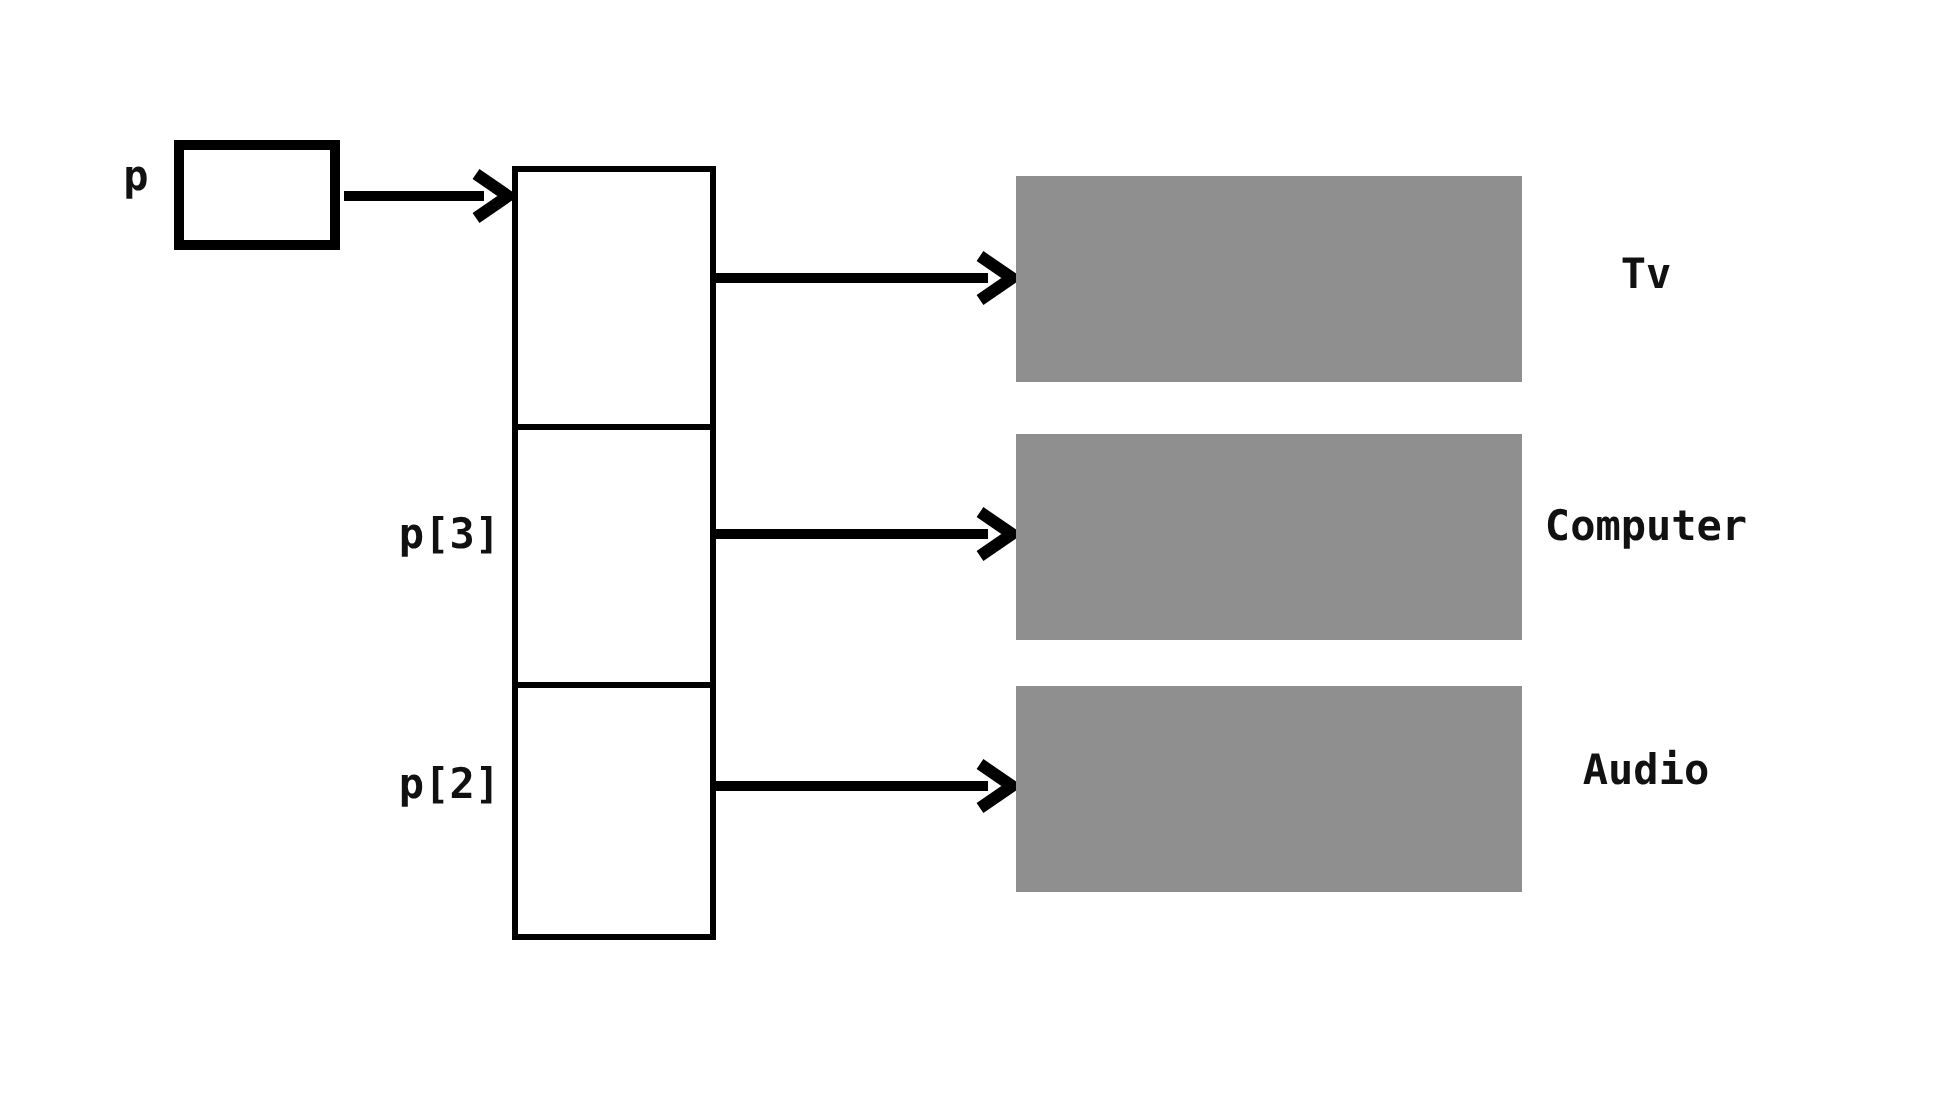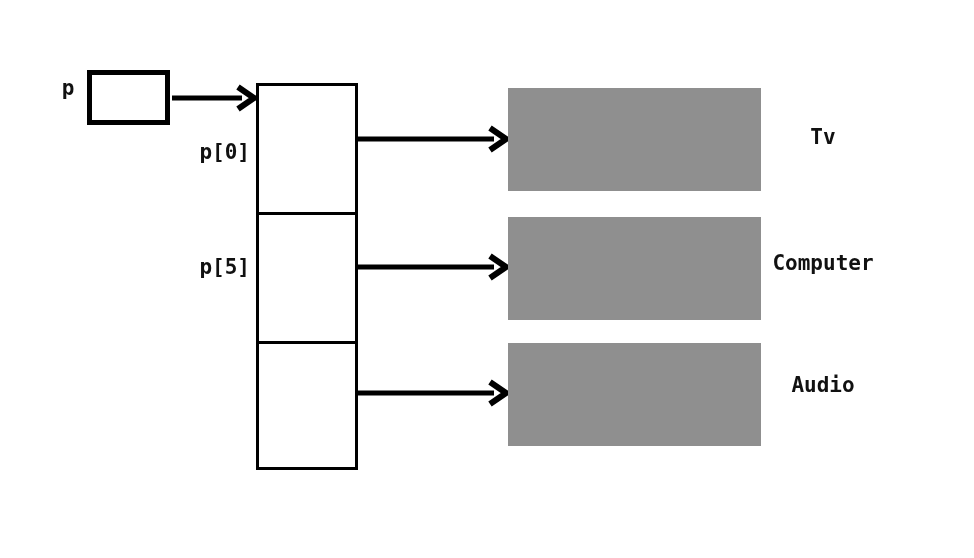--- a/index.html
+++ b/index.html
@@ -134,22 +134,22 @@
 
   <div class="label pointer-label">p</div>
   <div class="pointer-box"></div>
 
   <div class="array-box">
     <div class="cell cell-0"></div>
     <div class="cell cell-1"></div>
     <div class="cell cell-2"></div>
   </div>
 
-  <div class="label index-label index-0">p[0]</div>
-  <div class="label index-label index-1">p[5]</div>
+  <div class="label index-label index-1">p[3]</div>
+  <div class="label index-label index-2">p[2]</div>
 
   <div class="object-box object-0"></div>
   <div class="object-box object-1"></div>
   <div class="object-box object-2"></div>
 
   <div class="label target-label target-0">Tv</div>
   <div class="label target-label target-1">Computer</div>
   <div class="label target-label target-2">Audio</div>
 
 </div>

